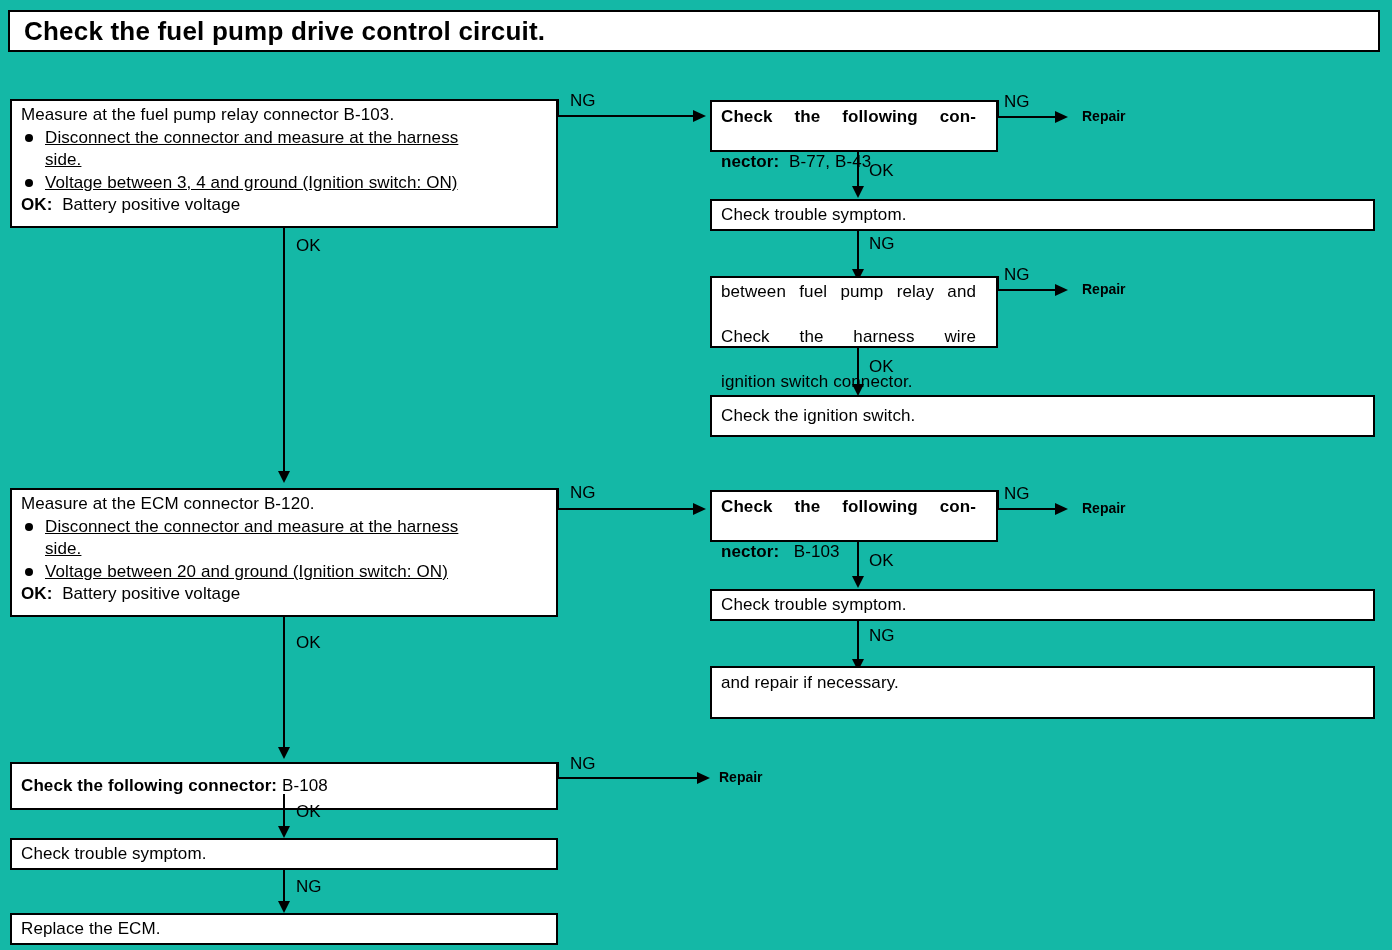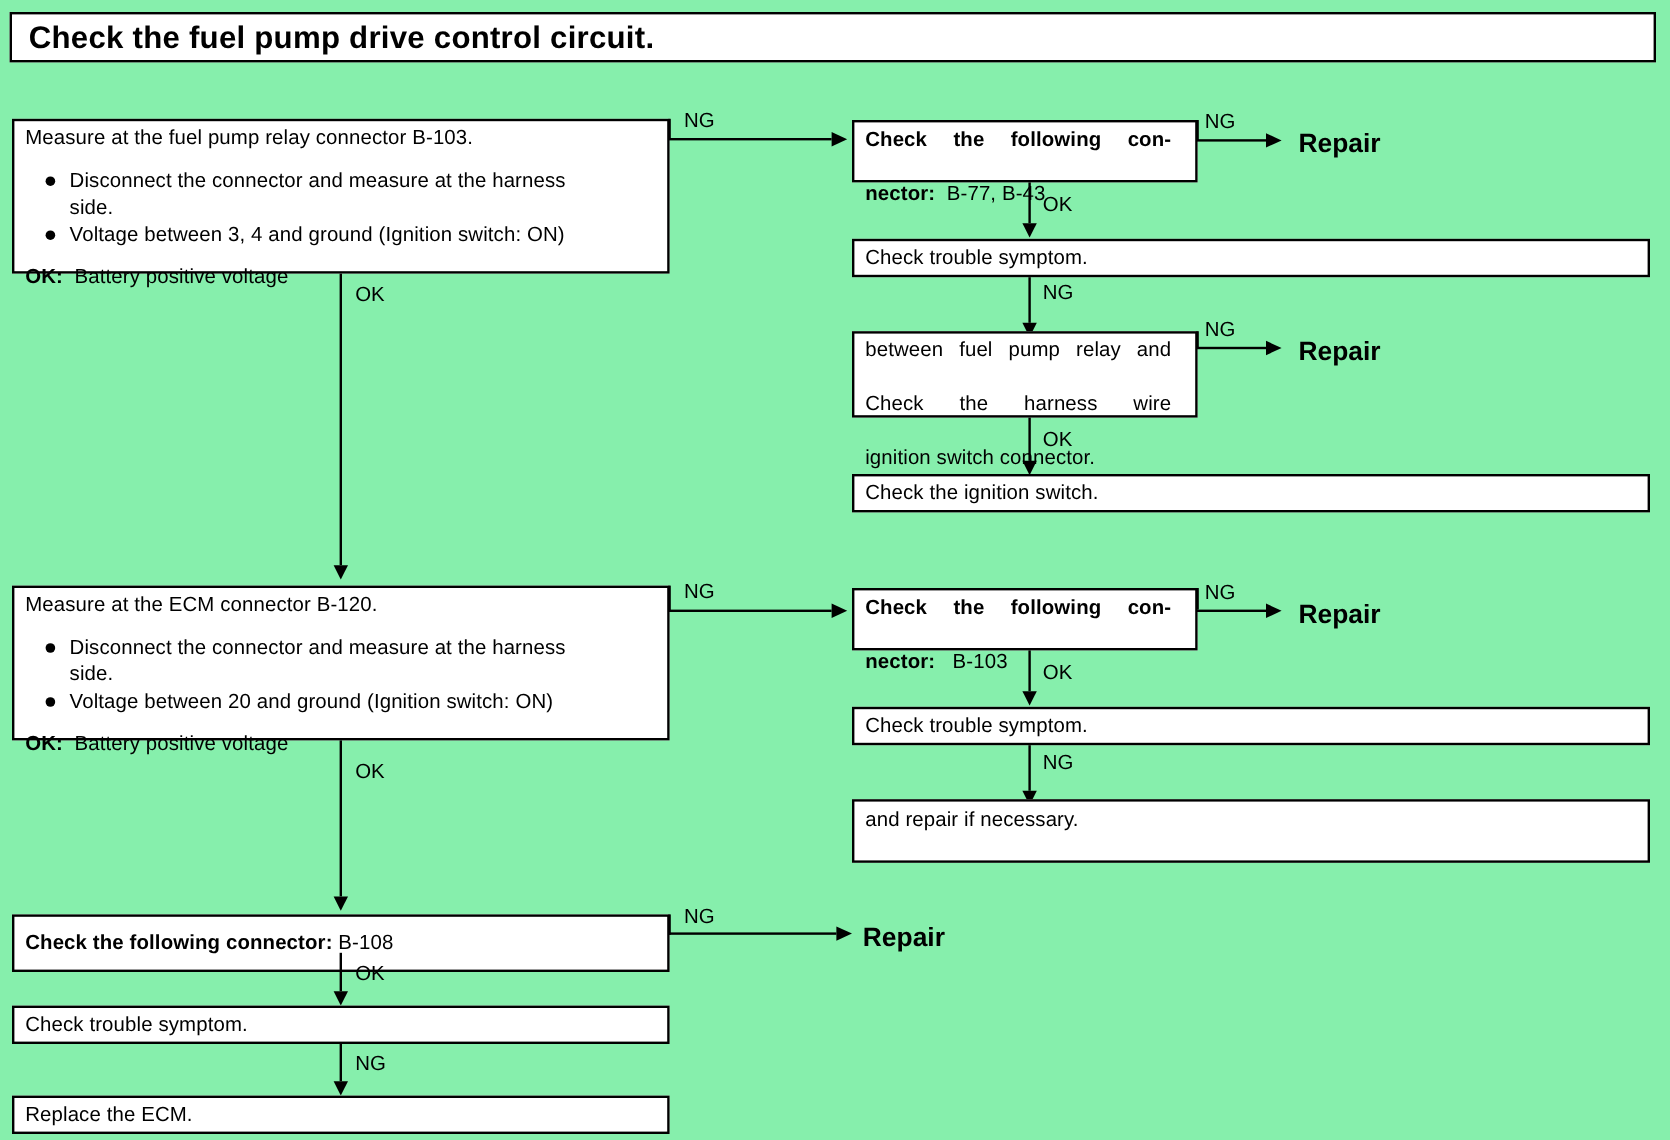--- a/index.html
+++ b/index.html
@@ -9,21 +9,21 @@
     background: #ffffff;
   }
   body {
     font-family: "Liberation Sans", "DejaVu Sans", sans-serif;
     color: #000000;
   }
   #page {
     position: relative;
     width: 1392px;
     height: 950px;
-    background: #86efac;
+    background: #14b8a6;
     overflow: hidden;
   }
 
   
   .box {
     position: absolute;
     border: 2px solid #000;
     background: #fff;
     box-sizing: border-box;
     padding: 3px 20px 3px 9px;
@@ -44,23 +44,24 @@
   }
   .title-text {
     font-size: 26px;
     font-weight: bold;
     letter-spacing: 0.2px;
   }
 
   
   .meas-head { white-space: nowrap; }
   .meas-list {
-    margin: 13px;
+    margin: 0;
     padding: 0;
     list-style: none;
+    text-decoration: underline;
   }
   .meas-list li {
     position: relative;
     padding-left: 24px;
     white-space: nowrap;
   }
   .meas-list li .bullet {
     position: absolute;
     left: 4px;
     top: 50%;
@@ -105,21 +106,21 @@
     border-left: 13px solid #000;
   }
   .elabel {
     position: absolute;
     font-size: 17px;
     line-height: 1;
     white-space: nowrap;
   }
   .repair {
     position: absolute;
-    font-size: 22px;
+    font-size: 14px;
     font-weight: bold;
     line-height: 1;
     white-space: nowrap;
   }
 </style>
 </head>
 <body>
 
 <div id="page">
 
@@ -190,21 +191,21 @@
   <div class="vline" style="left:997px; top:276px; height:14px;"></div>
   <div class="hline" style="left:997px; top:289px; width:58px;"></div>
   <div class="arrow-right" style="left:1055px; top:284px;"></div>
   <div class="elabel" style="left:1004px; top:266px;">NG</div>
   <div class="repair" style="left:1082px; top:282px;">Repair</div>
 
   <div class="vline" style="left:857px; top:348px; height:36px;"></div>
   <div class="arrow-down" style="left:852px; top:384px;"></div>
   <div class="elabel" style="left:869px; top:358px;">OK</div>
 
-  <div class="box" style="left:710px; top:395px; width:665px; height:32px; display:flex; align-items:center;">
+  <div class="box" style="left:710px; top:395px; width:665px; height:42px; display:flex; align-items:center;">
     <span>Check the ignition switch.</span>
   </div>
 
   <div class="box" style="left:10px; top:488px; width:548px; height:129px;">
     <div class="meas-head">Measure at the ECM connector B-120.</div>
     <ul class="meas-list">
       <li>
         <span class="bullet"></span>
         <span>Disconnect the connector and measure at the harness</span>
       </li>

